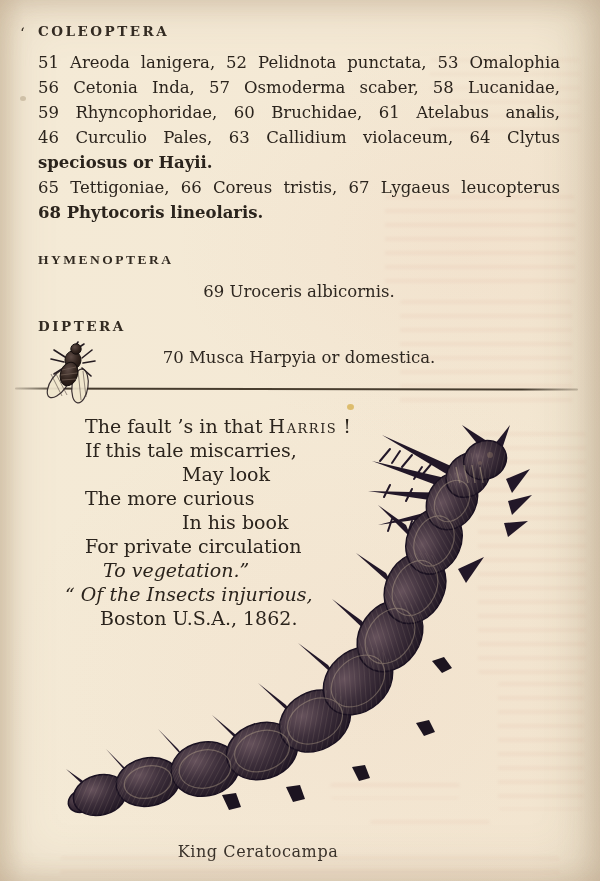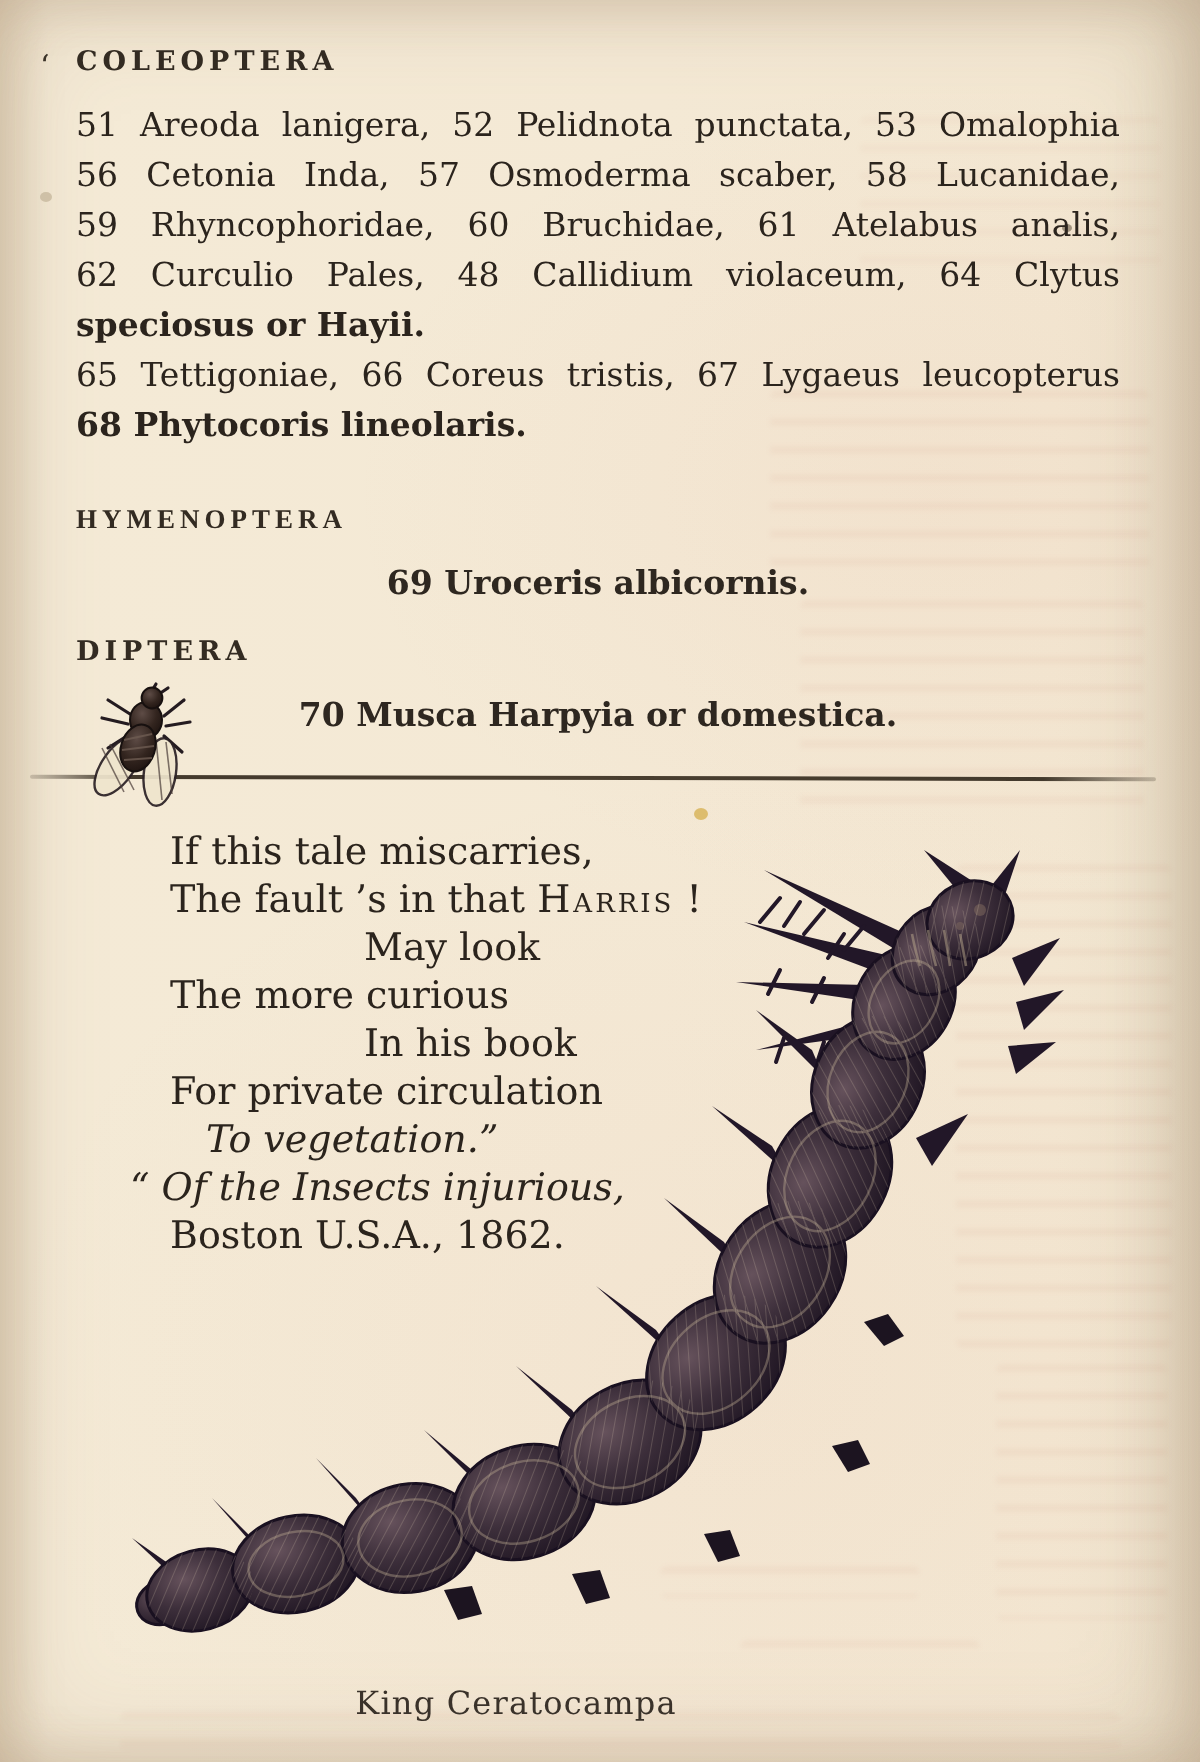--- a/index.html
+++ b/index.html
@@ -17,32 +17,32 @@
   }
   .content{position:relative; z-index:2; padding:14px 40px 0 38px;}
   .heading{
     font-weight:bold; font-size:13.5px; line-height:18px;
     letter-spacing:2.5px; text-align:left; color:#332b22; margin:8px 0 10px;
   }
   .h2{margin-top:7px;} .h3{margin-top:26px;font-family:Liberation Serif, serif;} .h4{margin-top:13px;}
   .para{font-size:16.5px; line-height:25px; color:#2b241d;}
   .jline{text-align:justify; text-align-last:justify;}
   .jline.last{text-align-last:left;font-weight:bold;}
-  .cline{font-size:16.5px; line-height:25px; text-align:center; margin-top:6px;font-weight:bold;}
+  .cline{font-size:16.5px; line-height:25px; text-align:center; margin-top:6px;}
   .c2{margin-top:5px;}
   .rule{
     position:relative; margin:18px 0 0 -23px; width:563px; height:2px;
     background:linear-gradient(90deg, rgba(67,57,44,.2), #43392c 8%, #4a3f30 50%, #43392c 90%, rgba(67,57,44,.25));
     border-radius:2px; transform:rotate(.12deg);
   }
   .poem{margin:24px 0 0 47px; font-size:19px; line-height:24px; color:#2b241d;}
   .pl{white-space:nowrap;}
   .ind2{margin-left:97px;}
   .ind1{margin-left:18px;}
-  .ind1b{}
+  .ind1b{margin-left:15px;}
   .hang{margin-left:-20px;}
   .it{font-style:italic;}
   .sc{font-variant:small-caps; letter-spacing:1.5px;}
   .fly{position:absolute; left:42px; top:340px; z-index:2;}
   .cat{position:absolute; left:60px; top:423px; z-index:1;}
   .caption{
     position:absolute; top:842px; left:0; width:516px; z-index:2;
     text-align:center; font-size:16px; letter-spacing:.6px; color:#3a322a;
   }
   .ghost{
@@ -82,40 +82,40 @@
   <div class="speck s2"></div>
   <div class="speck s3"></div>
 
   <div class="content">
 
     <div class="heading">COLEOPTERA</div>
     <div class="para">
       <div class="jline">51 Areoda lanigera, 52 Pelidnota punctata, 53 Omalophia</div>
       <div class="jline">56 Cetonia Inda, 57 Osmoderma scaber, 58 Lucanidae,</div>
       <div class="jline">59 Rhyncophoridae, 60 Bruchidae, 61 Atelabus analis,</div>
-      <div class="jline">62 Curculio Pales, 48 Callidium violaceum, 64 Clytus</div>
+      <div class="jline">46 Curculio Pales, 63 Callidium violaceum, 64 Clytus</div>
       <div class="jline last">speciosus or Hayii.</div>
     </div>
 
     <div class="para">
       <div class="jline">65 Tettigoniae, 66 Coreus tristis, 67 Lygaeus leucopterus</div>
       <div class="jline last">68 Phytocoris lineolaris.</div>
     </div>
 
     <div class="heading h3">HYMENOPTERA</div>
     <div class="cline">69 Uroceris albicornis.</div>
 
     <div class="heading h4">DIPTERA</div>
     <div class="cline c2">70 Musca Harpyia or domestica.</div>
 
     <div class="rule"></div>
 
     <div class="poem">
+      <div class="pl"><span>The fault ’s in that </span><span class="sc">Harris</span><span> !</span></div>
       <div class="pl">If this tale miscarries,</div>
-      <div class="pl"><span>The fault ’s in that </span><span class="sc">Harris</span><span> !</span></div>
       <div class="pl ind2">May look</div>
       <div class="pl">The more curious</div>
       <div class="pl ind2">In his book</div>
       <div class="pl">For private circulation</div>
       <div class="pl it ind1">To vegetation.”</div>
       <div class="pl it hang">“ Of the Insects injurious,</div>
       <div class="pl ind1b">Boston U.S.A., 1862.</div>
     </div>
   </div>
 

